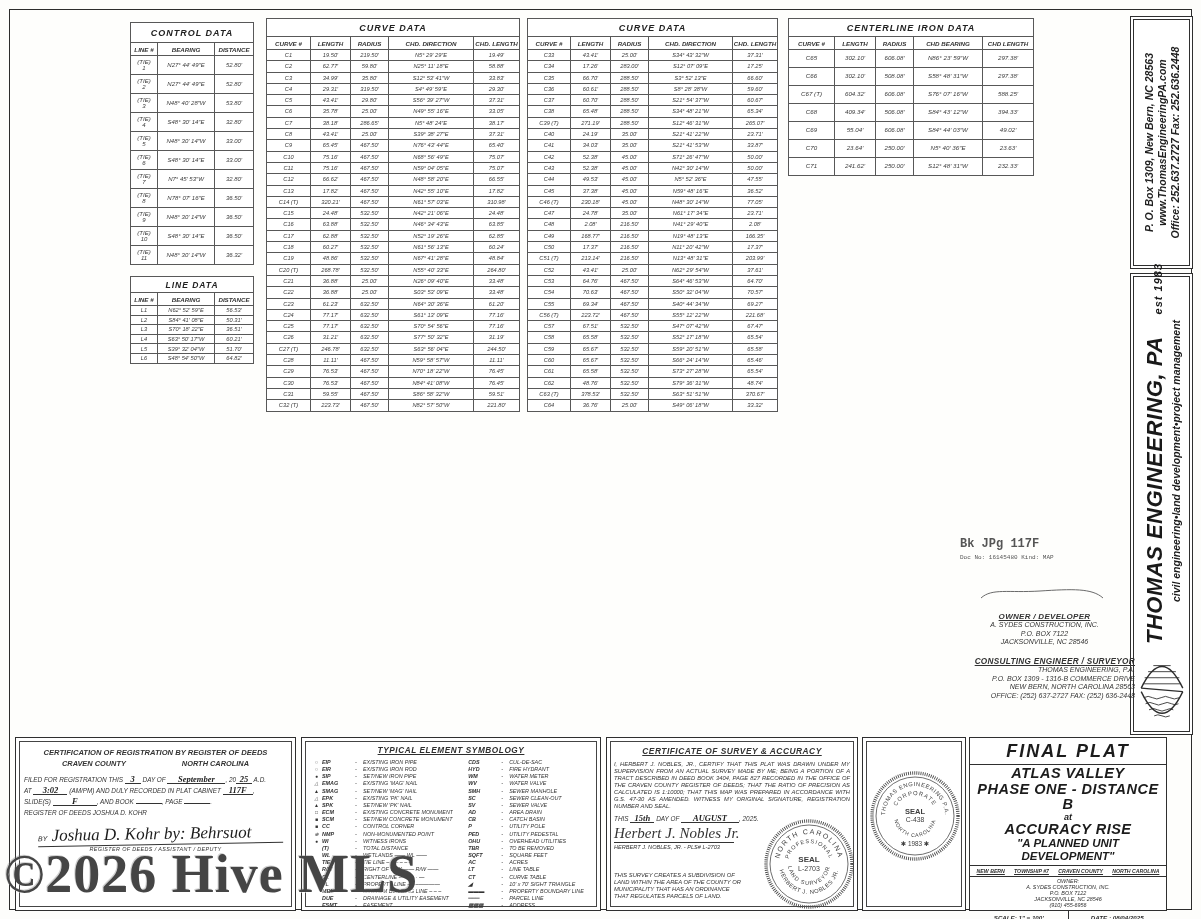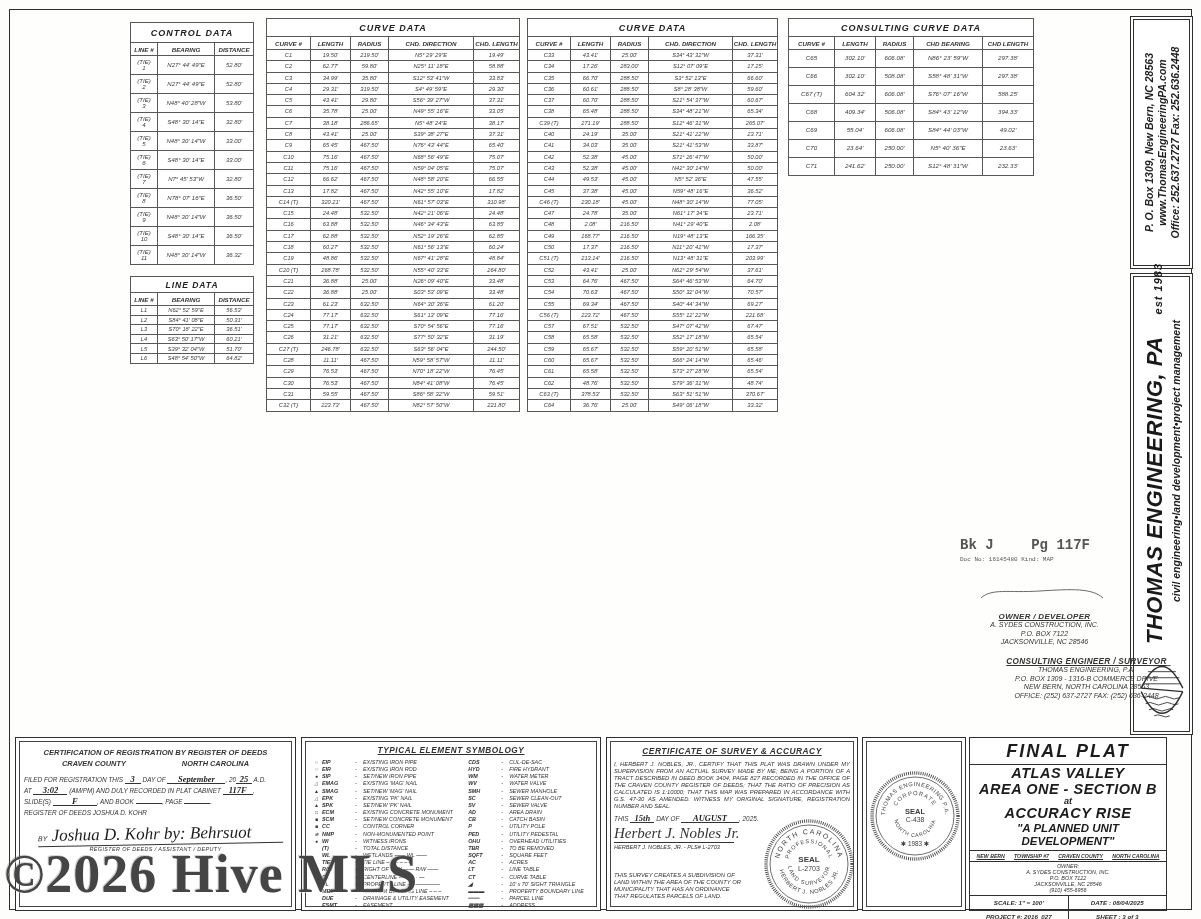--- a/index.html
+++ b/index.html
@@ -32,28 +32,28 @@
   #contact-strip .rot { left:3px; top:248px; width:245px; height:55px; transform:rotate(-90deg); gap:1px; }
   #contact-strip .rot div { font-size:10.5px; font-weight:bold; font-style:italic; color:#1f1f1f; }
   #firm-strip .rot { left:3px; top:456px; width:452px; height:56px; transform:rotate(-90deg); padding-left:86px; }
   .firm-name { font-size:22px; font-weight:bold; font-style:italic; letter-spacing:0.5px; color:#191919; white-space:nowrap; }
   .firm-name .est { font-size:11px; margin-left:22px; letter-spacing:1px; }
   .firm-tag { font-size:10.5px; font-weight:bold; font-style:italic; color:#191919; margin-top:2px; white-space:nowrap; }
 
   
   #record-block { position:absolute; left:960px; top:537px; width:160px;
     font-family:"Liberation Mono", monospace; color:#555; }
-  #record-block .r1 { display:flex; justify-content:space-between; font-size:14px; font-weight:bold; width:130px; }
+  #record-block .r1 { display:flex; font-size:12px; font-weight:bold; width:130px; }
   #record-block .r2 { font-size:6px; margin-top:3px; }
   #brace-svg { position:absolute; left:978px; top:586px; }
   .addr-block { position:absolute; text-align:center; font-style:italic; color:#333; }
   .addr-block .hd { font-weight:bold; text-decoration:underline; font-size:8px; letter-spacing:0.3px; }
   .addr-block .ln { font-size:7px; line-height:8.6px; }
   #owner-block { left:962px; top:612px; width:165px; }
-  #engineer-block { left:994px; top:657px; width:185px; }
+  #engineer-block { left:950px; top:657px; width:185px;text-align:right; }
   #engineer-block .hd { font-size:8.2px; }
 
   
   .panel { position:absolute; top:737px; height:174px; border:1.4px solid #2f2f2f; background:#fff; }
   .panel .pinner { position:absolute; inset:3px; border:0.8px solid #444; }
 
   
   #reg-panel { left:15px; width:281px; }
   #reg-content { position:absolute; inset:10px 8px; font-style:italic; color:#333; }
   #reg-content .t1 { text-align:center; font-size:7.6px; font-weight:bold; }
@@ -757,21 +757,21 @@
   <table class="dtable" id="centerline-table" style="left:788px; top:18px; width:245px;">
     <colgroup>
         <col style="width:46px">
         <col style="width:41px">
         <col style="width:38px">
         <col style="width:69px">
         <col style="width:51px">
       </colgroup>
     <thead>
       <tr>
-          <th class="ttl" colspan="5">CONSULTING CURVE DATA</th>
+          <th class="ttl" colspan="5">CENTERLINE IRON DATA</th>
         </tr>
       <tr class="cols">
           <th>CURVE #</th>
           <th>LENGTH</th>
           <th>RADIUS</th>
           <th>CHD BEARING</th>
           <th>CHD LENGTH</th>
         </tr>
     </thead>
     <tbody>
@@ -1237,21 +1237,21 @@
       <text x="46" y="52" font-size="6.8" text-anchor="middle">C-438</text>
       <text font-size="5.2" letter-spacing="0.8"><textPath href="#sB-ib" startOffset="50%" text-anchor="middle">NORTH CAROLINA</textPath></text>
       <text x="46" y="76" font-size="6.4" text-anchor="middle">✱ 1983 ✱</text>
     </svg>
   </div>
 
   <div class="panel" id="title-panel">
     <div class="row" id="tp-final">FINAL PLAT</div>
     <div class="row" id="tp-proj">
       <div class="l">ATLAS VALLEY</div>
-      <div class="l">AREA ONE - SECTION B</div>
+      <div class="l">PHASE ONE - DISTANCE B</div>
       <div class="s">at</div>
       <div class="l">ACCURACY RISE</div>
       <div class="q">"A PLANNED UNIT DEVELOPMENT"</div>
     </div>
     <div class="row" id="tp-loc">
       <span>NEW BERN</span>
       <span>TOWNSHIP #7</span>
       <span>CRAVEN COUNTY</span>
       <span>NORTH CAROLINA</span>
     </div>

